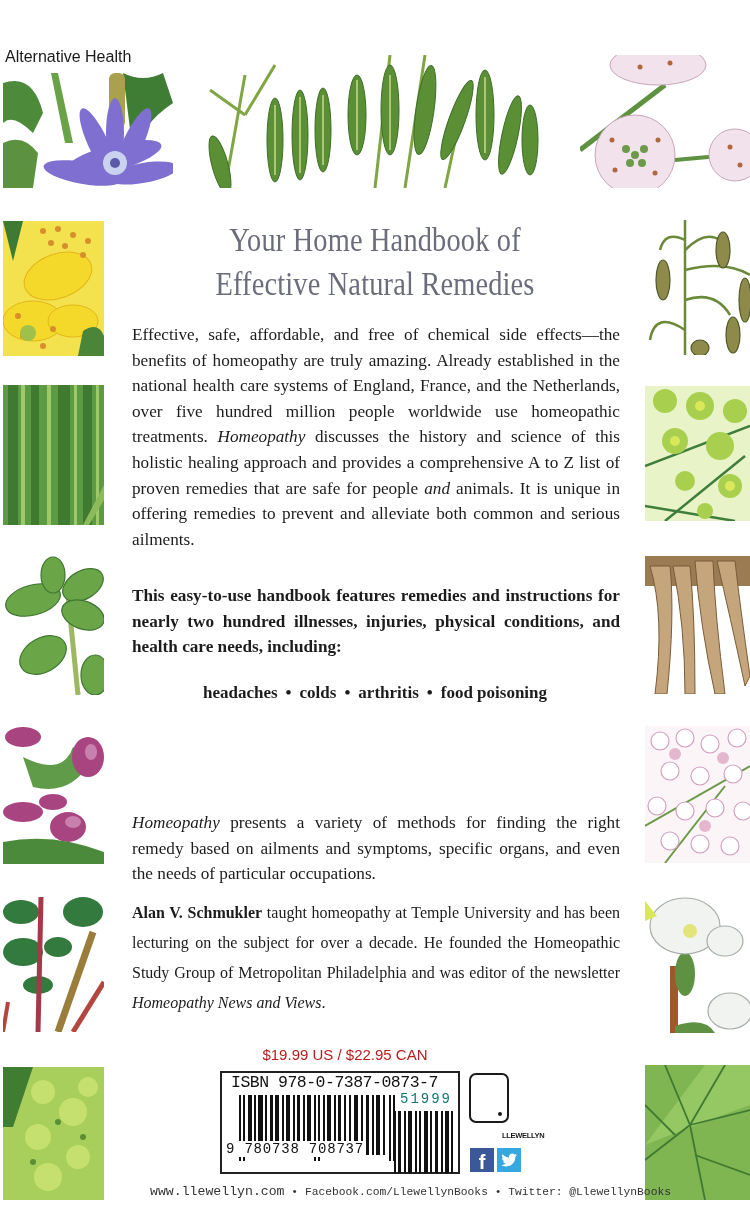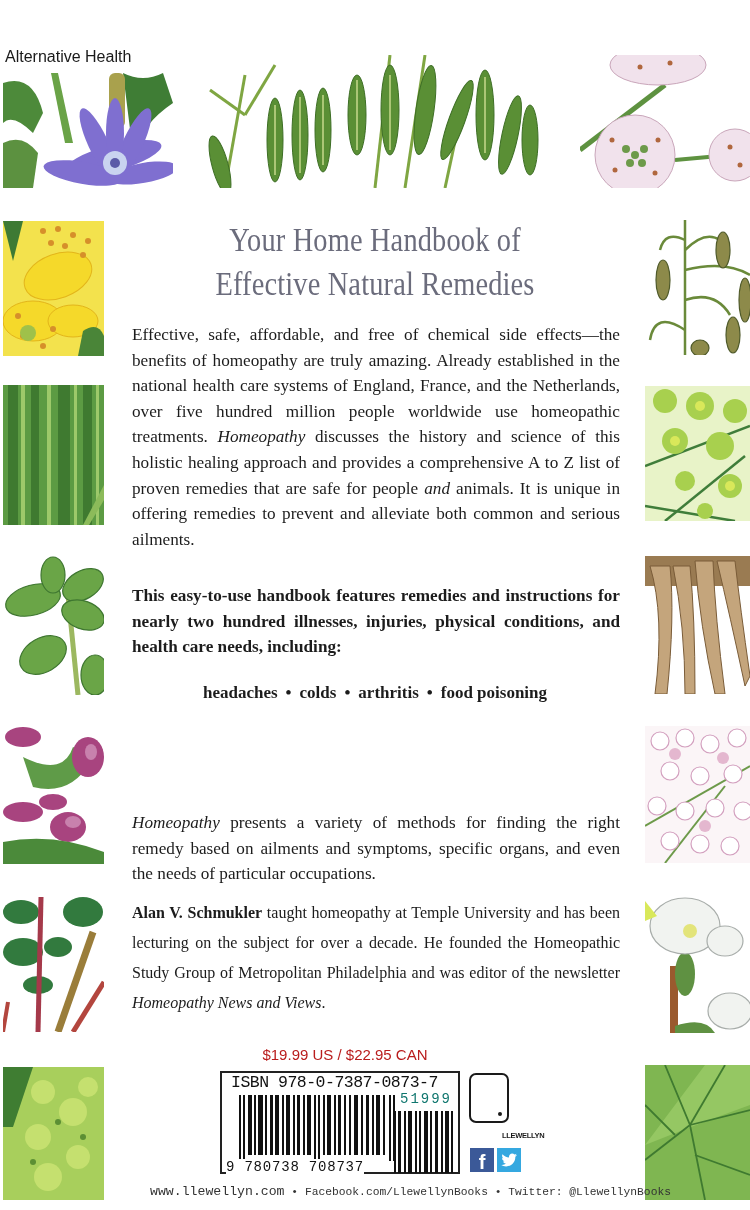--- a/index.html
+++ b/index.html
@@ -15,21 +15,21 @@
   .p4{top:898px;font-size:16px;line-height:30px;}
   .ailments{position:absolute;left:130px;width:490px;top:678px;text-align:center;font-weight:bold;font-size:17px;line-height:29.5px;}
   .ailments .dot{margin:0 8px;}
   em{font-style:italic;}
   .price{position:absolute;left:210px;width:270px;top:1046px;text-align:center;font-family:"Liberation Sans",sans-serif;font-size:15px;color:#b91c1c;}
   .barcode-box{position:absolute;left:220px;top:1071px;width:240px;height:103px;border:2px solid #222;box-sizing:border-box;background:#fff;}
   .isbn{position:absolute;left:9px;top:0px;font-family:"Liberation Mono",monospace;font-size:16.5px;letter-spacing:-0.5px;color:#111;}
   .bars-main{position:absolute;left:17px;top:22px;width:160px;height:66px;}
   .bars-add{position:absolute;left:170px;top:38px;width:64px;height:62px;}
   .addon-digits{position:absolute;left:178px;top:18px;font-family:Liberation Mono, monospace;font-size:14px;letter-spacing:2px;color:#0f766e;}
-  .ean-digits{position:absolute;left:4px;top:86px;font-family:"Liberation Mono",monospace;font-size:14px;color:#111;background:#fff;letter-spacing:0.8px;}
+  .ean-digits{position:absolute;left:4px;top:68px;font-family:"Liberation Mono",monospace;font-size:14px;color:#111;background:#fff;letter-spacing:0.8px;}
   .logo{position:absolute;left:469px;top:1073px;width:40px;height:50px;border:2.5px solid #1a1a1a;border-radius:7px;box-sizing:border-box;}
   .logo-name{position:absolute;left:462px;top:1131px;font-family:"Liberation Sans",sans-serif;font-weight:bold;font-size:7.5px;letter-spacing:-0.3px;color:#1a1a1a;margin-left:40px;}
   .fb{position:absolute;left:470px;top:1148px;width:24px;height:24px;background:#3b5998;color:#fff;font-family:"Liberation Sans",sans-serif;font-weight:bold;font-size:20px;text-align:center;line-height:28px;}
   .tw{position:absolute;left:497px;top:1148px;width:24px;height:24px;background:#35a8e0;}
   .footer{position:absolute;left:150px;width:450px;top:1184px;text-align:center;font-family:Liberation Mono, monospace;font-size:11.3px;color:#333;white-space:nowrap;}
   .footer .site{font-size:13.2px;}
 </style>
 </head>
 <body>
 

